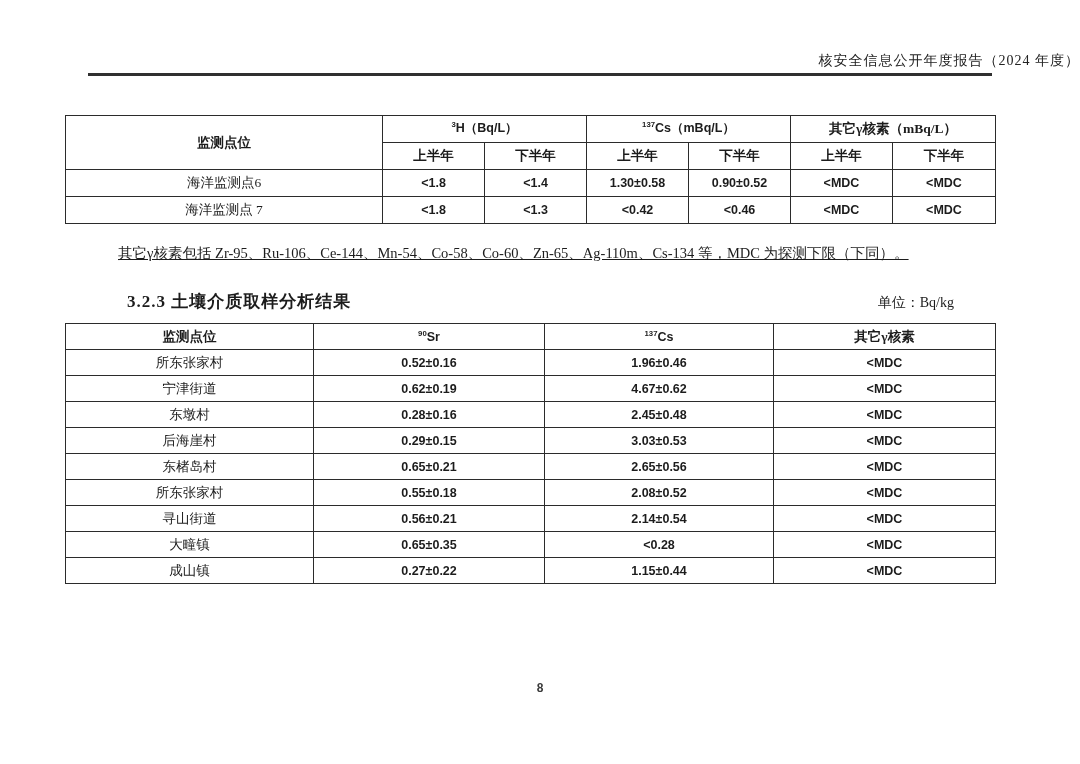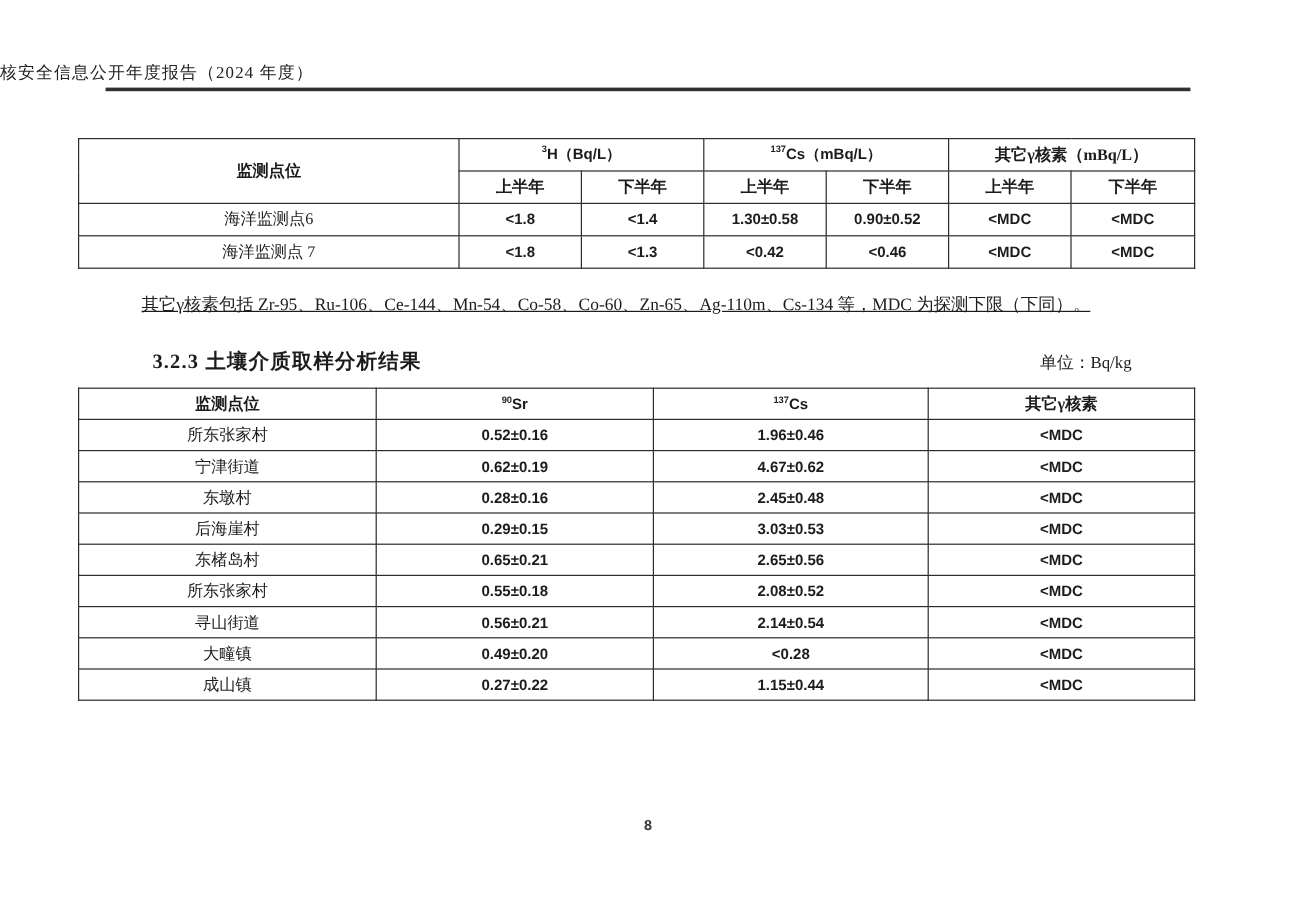--- a/index.html
+++ b/index.html
@@ -6,21 +6,21 @@
   html, body { background: #ffffff; }
   body {
     width: 1080px; height: 764px;
     position: relative;
     font-family: "Liberation Serif", "DejaVu Serif", serif;
     color: #1c1c1c;
     overflow: hidden;
   }
   .header-title {
     position: absolute; top: 52px; left: 0; width: 100%;
-    text-align: left; font-size: 14px; letter-spacing: 1px;
+    text-align: right; font-size: 14px; letter-spacing: 1px;
     color: #222;
   }
   .header-rule {
     position: absolute; top: 73px; left: 88px; right: 88px;
     height: 3px;
     border-top: 2px solid #303030;
     border-bottom: 1px solid #303030;
   }
   table {
     border-collapse: collapse;
@@ -47,21 +47,21 @@
   sup { font-size: 0.62em; }
   .note {
     position: absolute; top: 244px; left: 118px;
     font-size: 14.5px; white-space: nowrap; color: #1c1c1c; text-decoration: underline;
   }
   .section-heading {
     position: absolute; top: 290px; left: 127px;
     font-size: 17px; font-weight: 700; letter-spacing: 1px;
   }
   .unit-label {
-    position: absolute; top: 294px; right: 137px;
+    position: absolute; top: 294px; right: 126px;
     font-size: 14px;
   }
   .page-number {
     position: absolute; top: 681px; left: 0; width: 100%;
     text-align: center;
     font-family: "Liberation Sans", "DejaVu Sans", sans-serif;
     font-size: 12px; font-weight: 700; color: #3a3a3a;
   }
 </style>
 </head>
@@ -172,21 +172,21 @@
     <td class="num">&lt;MDC</td>
   </tr>
   <tr>
     <td>寻山街道</td>
     <td class="num">0.56±0.21</td>
     <td class="num">2.14±0.54</td>
     <td class="num">&lt;MDC</td>
   </tr>
   <tr>
     <td>大疃镇</td>
-    <td class="num">0.49±0.20</td>
+    <td class="num">0.65±0.35</td>
     <td class="num">&lt;0.28</td>
     <td class="num">&lt;MDC</td>
   </tr>
   <tr>
     <td>成山镇</td>
     <td class="num">0.27±0.22</td>
     <td class="num">1.15±0.44</td>
     <td class="num">&lt;MDC</td>
   </tr>
 </tbody>

